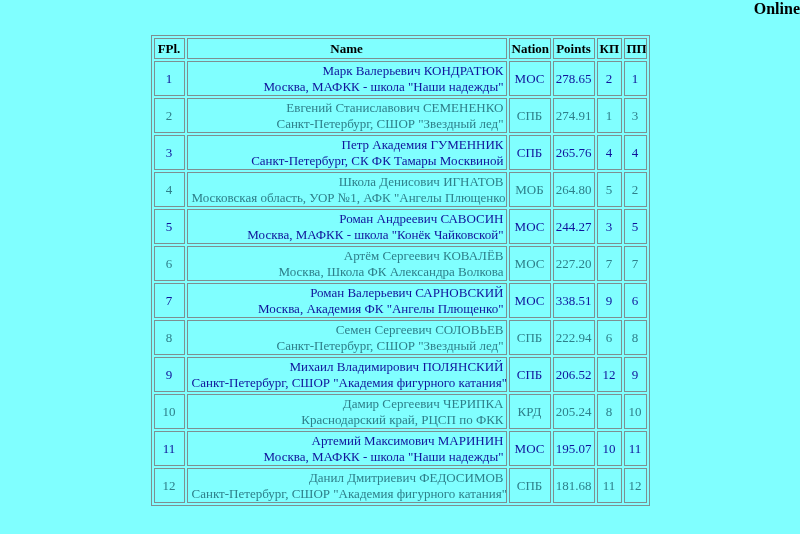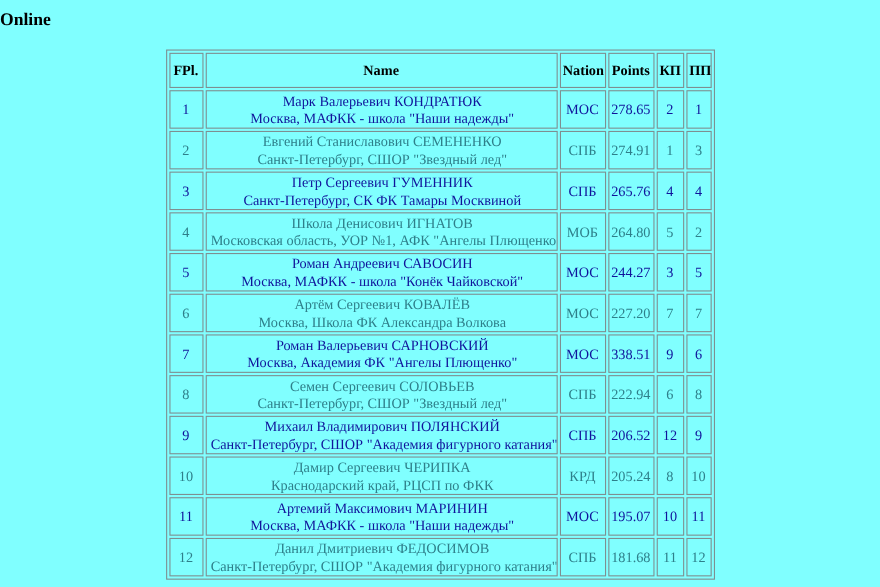--- a/index.html
+++ b/index.html
@@ -2,22 +2,21 @@
 <html><head>
 <meta charset="utf-8">
 <style>
   html,body{margin:0;padding:0;}
   body{
     width:800px;height:534px;overflow:hidden;
     background:#80FFFF;
     font-family:"Liberation Serif","DejaVu Serif",serif;
   }
   .title-block{
-    padding-top:10px;
-    text-align:left;
+    text-align:right;
     font-weight:bold;
     font-size:16px;
     line-height:17px;
     color:#000000;
   }
   table.results{
     margin:18px auto 0 auto;
     border-collapse:separate;
     border-spacing:2px;
     border:1px solid #7E8F91;
@@ -28,29 +27,29 @@
     box-sizing:border-box;
     border:1px solid #7E8F91;
     font-size:13px;
     overflow:hidden;
   }
   th{
     font-weight:bold;
     text-align:center;
     color:#000000;
     padding:1px 2px;
-    height:32px;
+    height:21px;
   }
   td{
     padding:0 2px;
     height:35px;
     vertical-align:middle;
   }
   td.c{text-align:center;}
-  td.name-cell{text-align:center;padding-left:4px;}
+  td.name-cell{text-align:right;padding-left:4px;}
   td.name-cell div{line-height:16px;white-space:nowrap;}
 </style>
 </head>
 <body style="background: rgb(128, 255, 255);">
 
 <div class="title-block">
   <div>Online</div>
 </div>
 
 <table class="results">
@@ -91,21 +90,21 @@
         <div>Санкт-Петербург, СШОР "Звездный лед"</div>
       </td>
       <td class="c">СПБ</td>
       <td class="c">274.91</td>
       <td class="c">1</td>
       <td class="c">3</td>
     </tr>
     <tr style="color: rgb(16, 20, 155);">
       <td class="c">3</td>
       <td class="name-cell">
-        <div>Петр Сергеевич ГУМЕННИК</div>
+        <div>Петр Академия ГУМЕННИК</div>
         <div>Санкт-Петербург, СК ФК Тамары Москвиной</div>
       </td>
       <td class="c">СПБ</td>
       <td class="c">265.76</td>
       <td class="c">4</td>
       <td class="c">4</td>
     </tr>
     <tr style="color: rgb(46, 127, 138);">
       <td class="c">4</td>
       <td class="name-cell">

